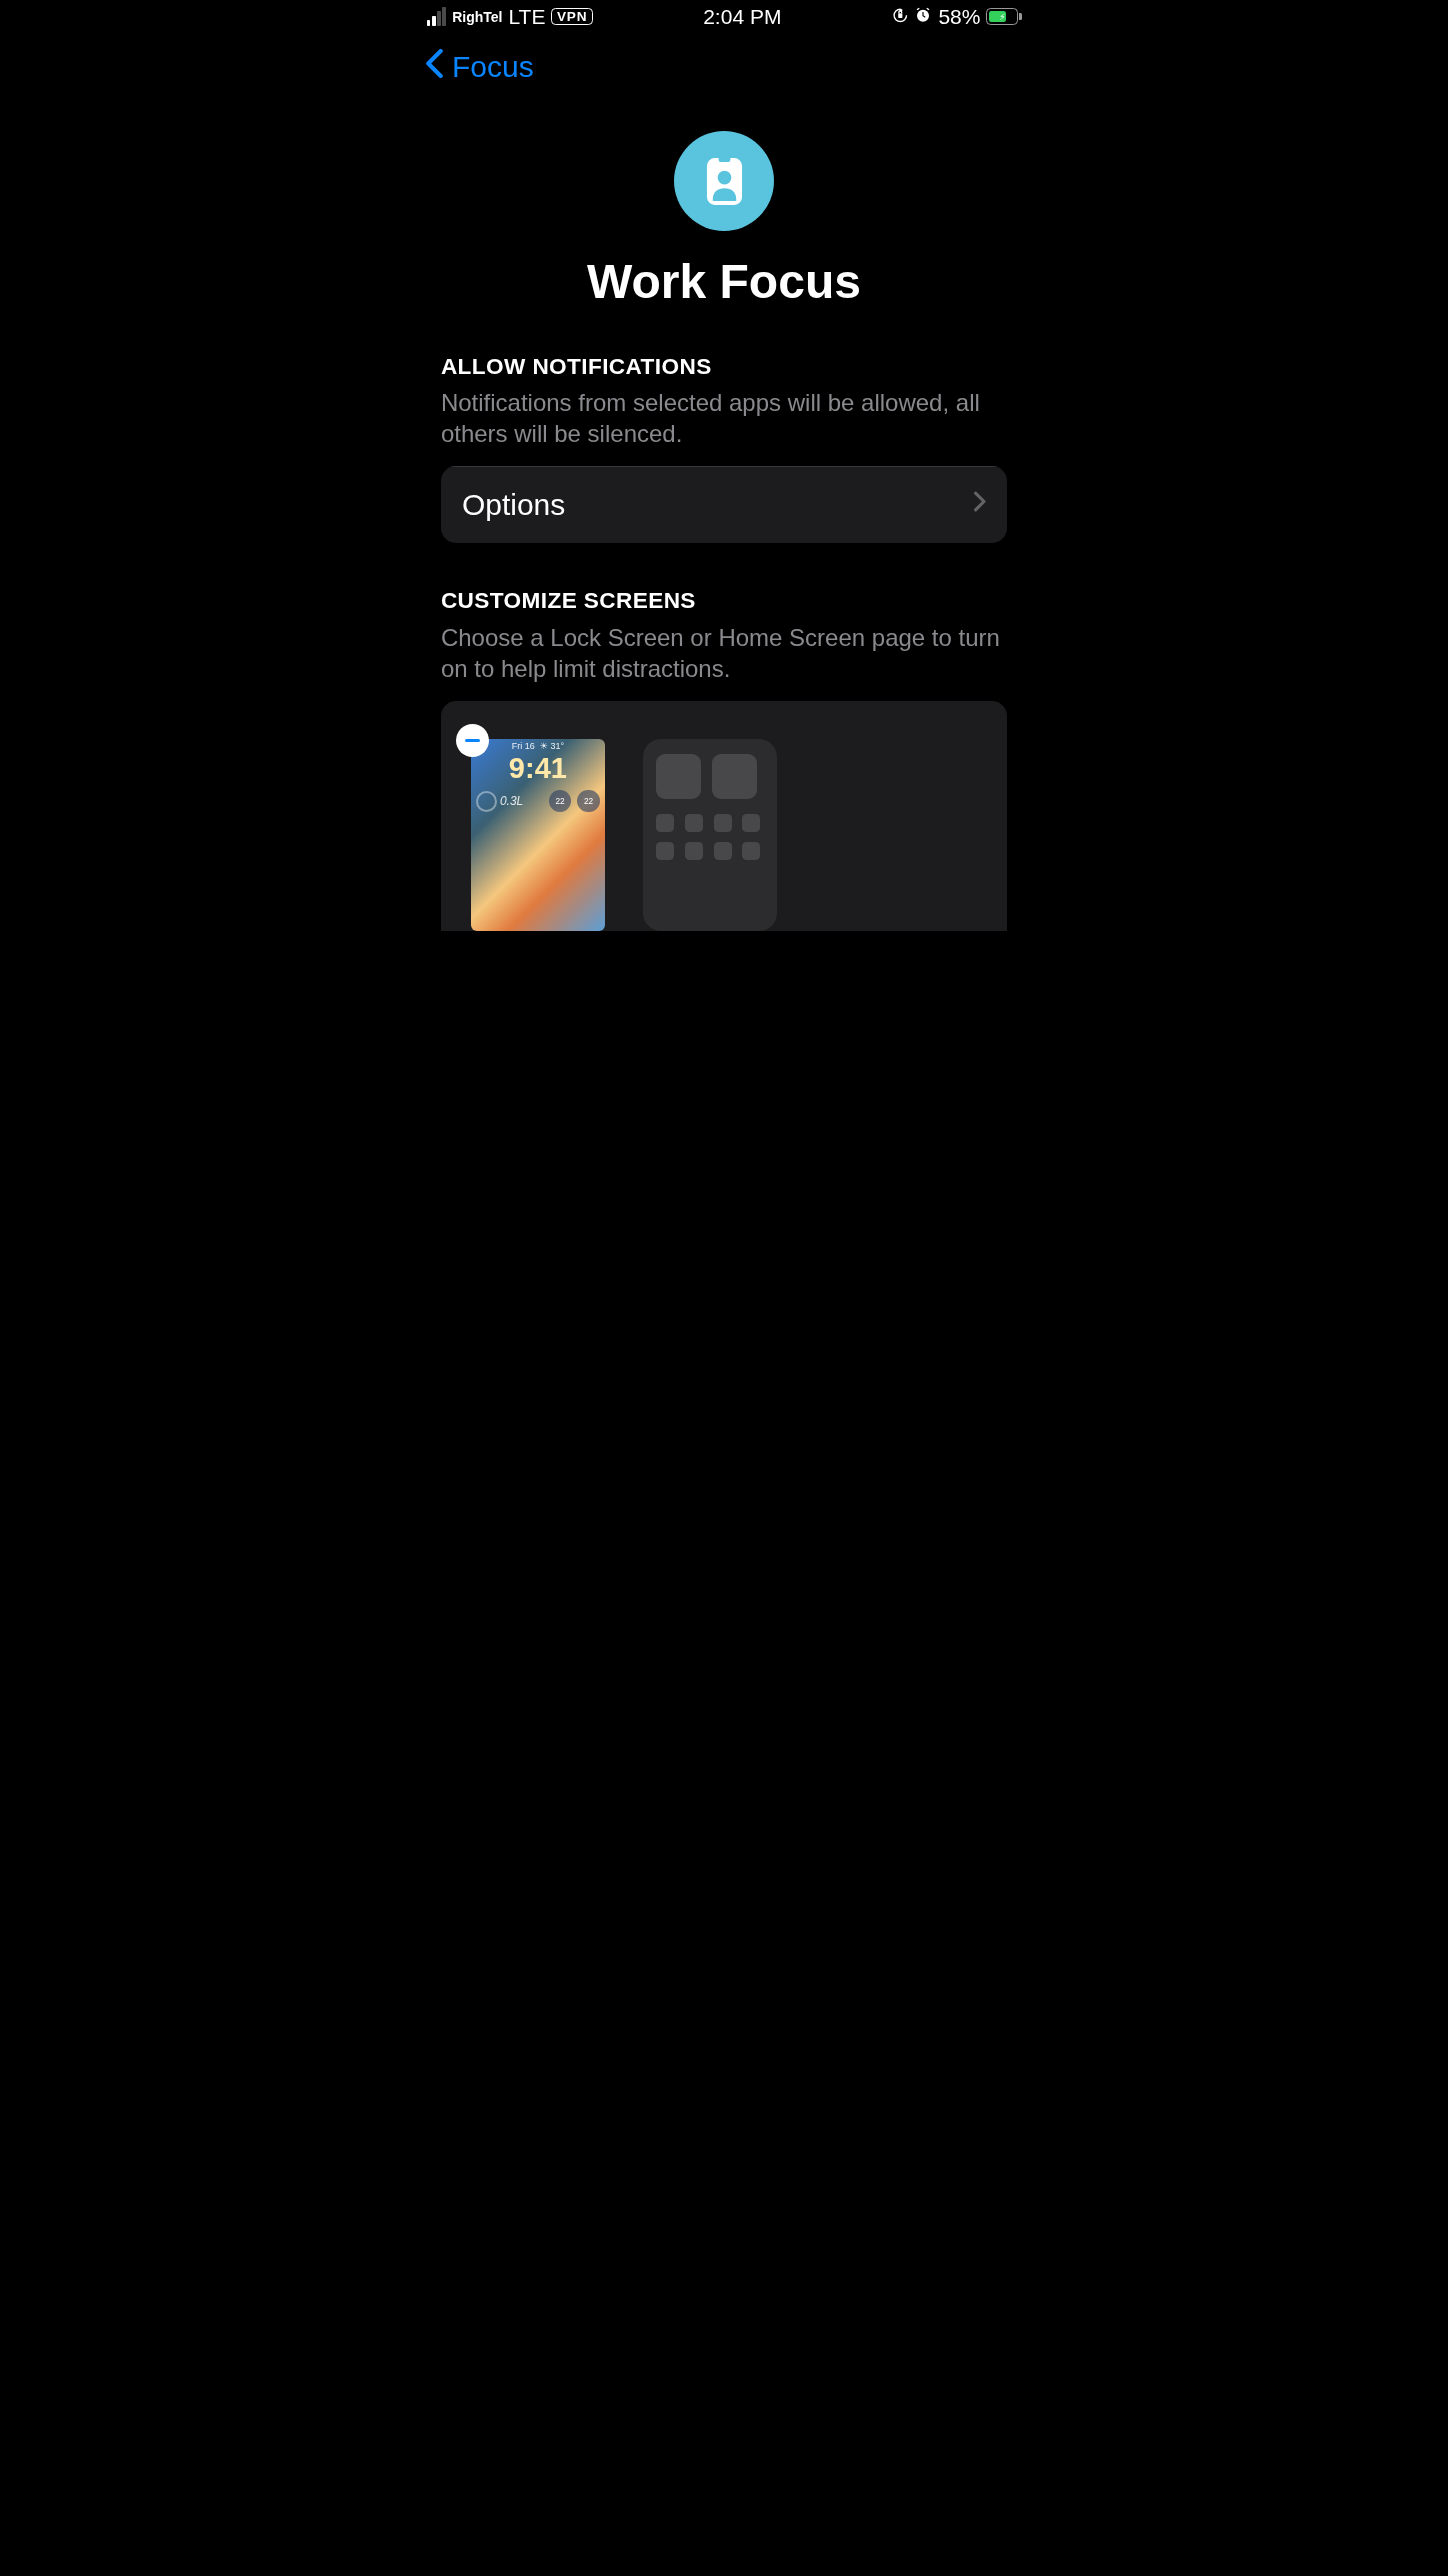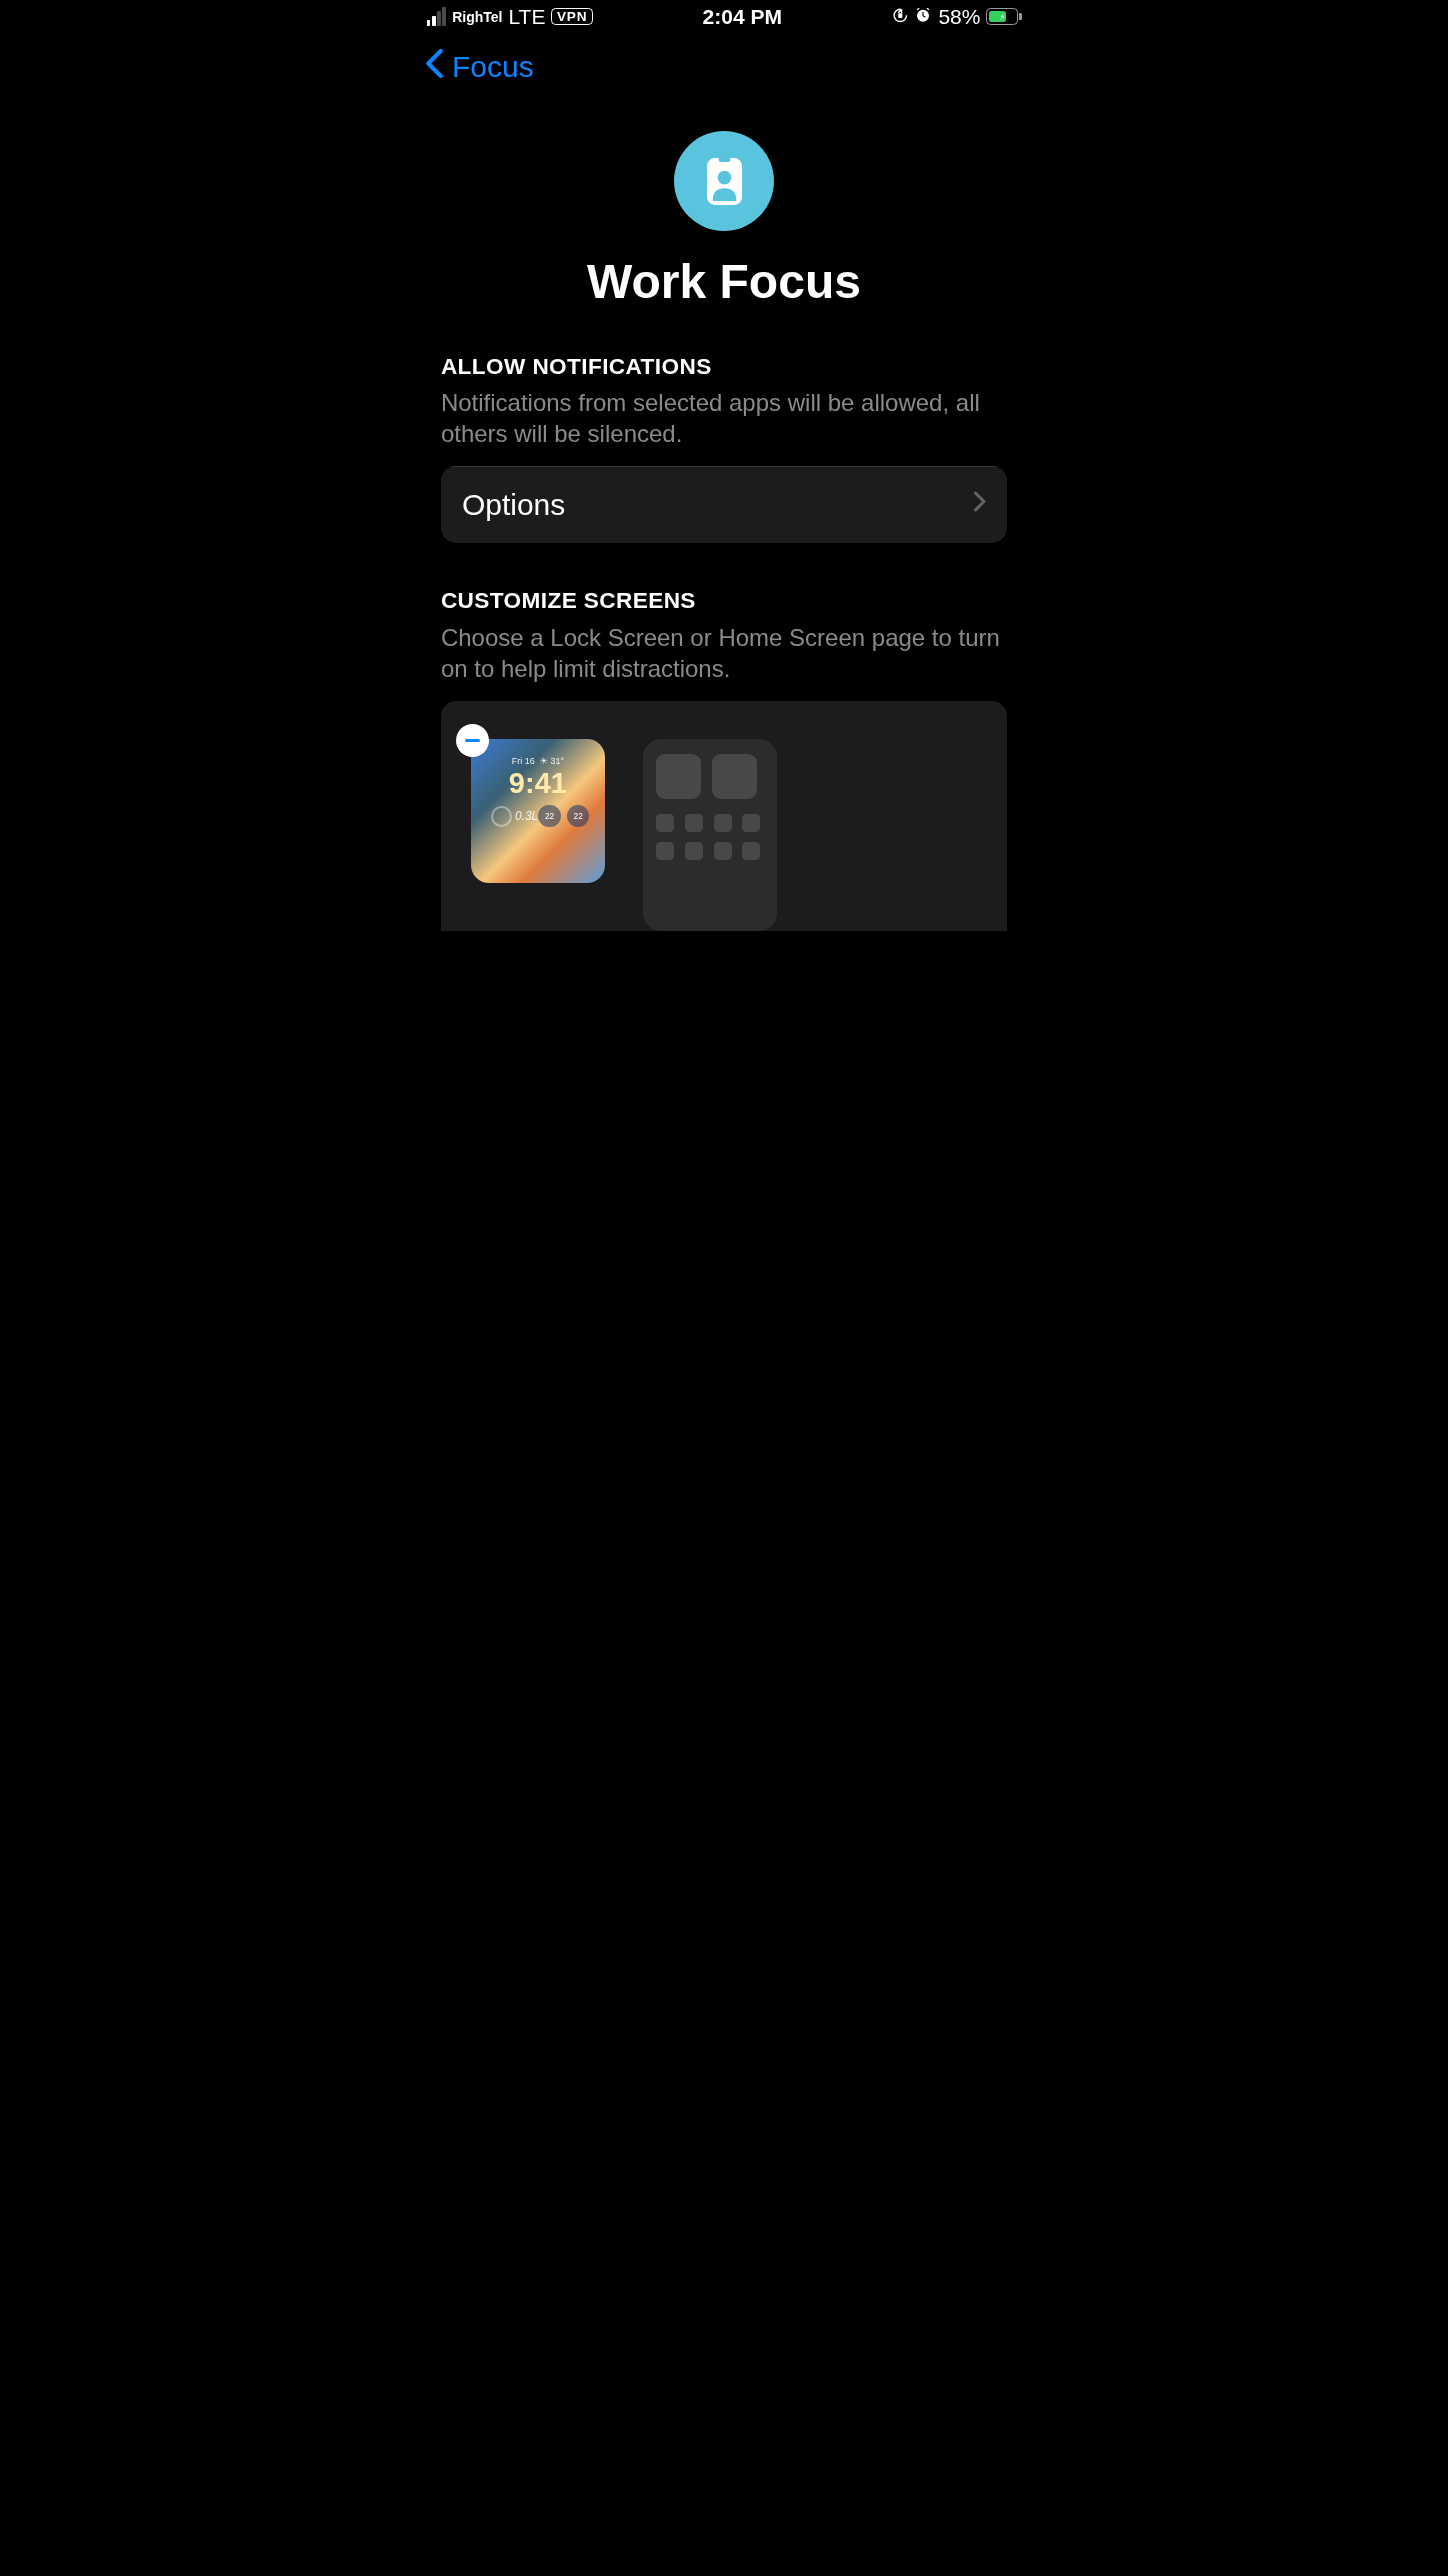--- a/index.html
+++ b/index.html
@@ -46,21 +46,21 @@
     .carrier {font-size: 14px; font-weight: 700;}
     .lte {font-size: 21px; font-weight: 400;}
     .vpn-badge {
       border: 1.5px solid #fff;
       border-radius: 4.5px;
       font-size: 13.6px;
       padding: 0 4.5px;
       font-weight: 600;
       letter-spacing: 0.8px;
     }
-    .status-center { font-weight: 700;}
+    .status-center { font-weight: 400;}
     .status-right {
       display: flex;
       align-items: center;
       gap: 6px;
     }
     .battery {
       display: inline-flex;
       align-items: center;
     }
     .battery-body {
@@ -224,26 +224,26 @@
     }
     .remove-badge::after {
       content: '';
       width: 15px;
       height: 3px;
       background: #0a84ff;
       border-radius: 1.5px;
     }
     .lock-screen {
       width: 134px;
-      height: 144px;
-      border-radius: 18px;
+      height: 192px;
+      border-radius: 6px;
       background: linear-gradient(135deg, #3a7bd5 0%, #3a6073 30%, #f5c77e 55%, #e07a3f 70%, #5c9fd8 100%);
       position: relative;
       overflow: hidden;
-      padding: 17px;
+      padding: 2px;
     }
     .lock-top {
       text-align: center;
       font-size: 9px;
       color: rgba(255,255,255,0.9);
     }
     .lock-time {
       text-align: center;
       color: #ffe8a8;
       font-size: 29px;

